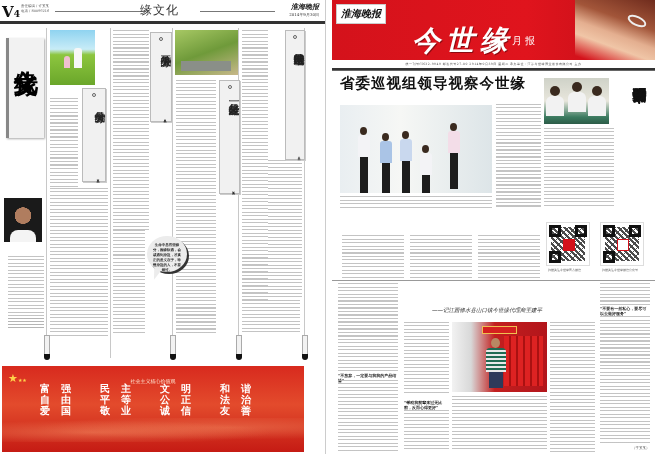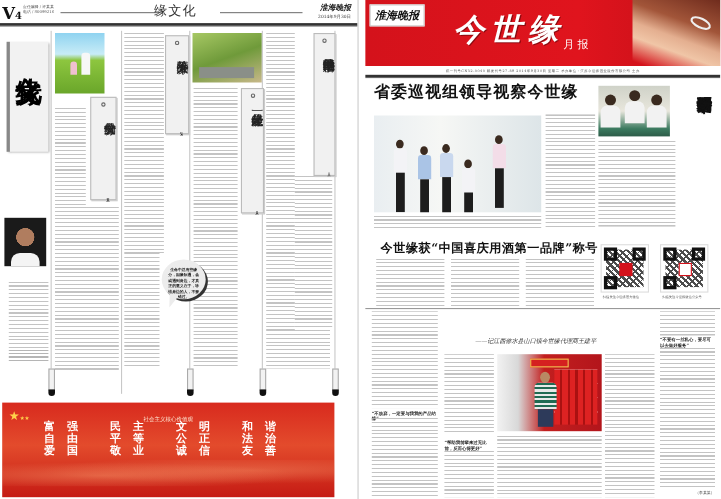--- a/index.html
+++ b/index.html
@@ -51,21 +51,21 @@
   .values-banner { position: absolute; left: 2px; top: 366px; width: 302px; height: 86px; background: linear-gradient(to bottom, #d82a1e 0%, #e34b2c 45%, #c51b14 100%); }
   .values-banner .clouds { position: absolute; left: 0; right: 0; bottom: 10px; height: 24px; background: radial-gradient(ellipse at 30% 60%, rgba(255,170,120,0.4), transparent 60%), radial-gradient(ellipse at 75% 40%, rgba(255,170,120,0.35), transparent 60%); }
   .values-banner .stars { position: absolute; left: 6px; top: 6px; color: #ffd24a; font-size: 11px; font-family: "DejaVu Sans", sans-serif; }
   .values-banner .vb-title { position: absolute; left: 0; right: 0; top: 12px; text-align: center; font-size: 5px; color: #ffe9d5; }
   .values-grid { position: absolute; left: 38px; top: 17px; display: grid; grid-template-columns: repeat(4, 60px); row-gap: 0; }
   .values-grid span { font-family: "DejaVu Sans", sans-serif; font-weight: bold; font-size: 10px; line-height: 11px; color: #fff; letter-spacing: 11px; white-space: nowrap; }
 
   
   .masthead { position: absolute; left: 0; top: 0; width: 323px; height: 60px; background: linear-gradient(to right, #d4121b 0%, #e0141d 60%, #c10f18 100%); }
   .mh-paper { position: absolute; left: 4px; top: 4px; background: #fff; padding: 2px 4px; font-size: 10px; font-weight: bold; font-style: italic; color: #111; border: 1px solid #ccc; }
-  .mh-title { position: absolute; left: 80px; top: 8px; font-family: "DejaVu Serif", serif; font-style: italic; font-weight: bold; font-size: 28px; color: #fff; letter-spacing: 6px; text-shadow: 1px 1px 0 #8a0a10; }
+  .mh-title { position: absolute; left: 80px; top: 22px; font-family: "DejaVu Serif", serif; font-style: italic; font-weight: bold; font-size: 28px; color: #fff; letter-spacing: 6px; text-shadow: 1px 1px 0 #8a0a10; }
   .mh-monthly { position: absolute; left: 180px; top: 34px; font-family: "DejaVu Sans", sans-serif; font-size: 10px; color: #fff; letter-spacing: 3px; }
   .mh-hands { position: absolute; right: 0; top: 0; width: 80px; height: 60px; background: linear-gradient(200deg, #6b2d1d 0%, #a0593b 35%, #e5b796 55%, #f2cfae 70%, #d4121b 95%); opacity: 0.95; }
   .mh-bangle { position: absolute; right: 8px; top: 16px; width: 20px; height: 10px; border: 2px solid #eee; border-radius: 50%; transform: rotate(25deg); }
   .mh-info { position: absolute; left: 0; right: 0; top: 62px; font-size: 3px; text-align: center; color: #444; letter-spacing: 0.5px; }
   .mh-rule { position: absolute; left: 0; right: 0; top: 68px; height: 3px; border-top: 2px solid #333; border-bottom: 1px solid #666; }
 
   .headline1 { position: absolute; left: 8px; top: 74px; font-family: "DejaVu Sans", sans-serif; font-weight: bold; font-size: 14.5px; color: #111; letter-spacing: 1px; }
   .photo-walk { left: 8px; top: 105px; width: 152px; height: 88px; background: linear-gradient(to right, #e9eef1 0%, #f6f7f5 40%, #dde5e8 100%); }
   .walker { position: absolute; bottom: 0; width: 12px; height: 66px; }
   .walker::before { content: ""; position: absolute; left: 2px; top: 0; width: 7px; height: 8px; border-radius: 50%; background: #3a2a1f; }
@@ -233,21 +233,20 @@
     <div class="meet-head" style="left:6px;top:8px;"></div>
       <div class="meet-body" style="left:2px;top:18px;"></div>
     <div class="meet-head" style="left:28px;top:4px;"></div>
       <div class="meet-body" style="left:24px;top:14px;"></div>
     <div class="meet-head" style="left:48px;top:8px;"></div>
       <div class="meet-body" style="left:44px;top:18px;"></div>
   </div>
   <div class="textblock" style="left:212px;top:128px;width:70px;height:78px;"></div>
   <div class="side-title">周素明调研省外市场</div>
 
-  <div class="headline2">今世缘获“中国喜庆用酒第一品牌”称号</div>
   <div class="textblock" style="left:10px;top:235px;width:62px;height:44px;"></div>
   <div class="textblock" style="left:78px;top:235px;width:62px;height:44px;"></div>
   <div class="textblock" style="left:146px;top:235px;width:62px;height:44px;"></div>
 
   <div class="qr" style="left:214px;top:222px;">
     <div class="noise"></div>
     <div class="cell" style="left:2px;top:2px;"></div>
       <div class="cell" style="right:2px;top:2px;"></div>
       <div class="cell" style="left:2px;bottom:2px;"></div>
     <div class="center" style="background:#d4121b;"></div>

